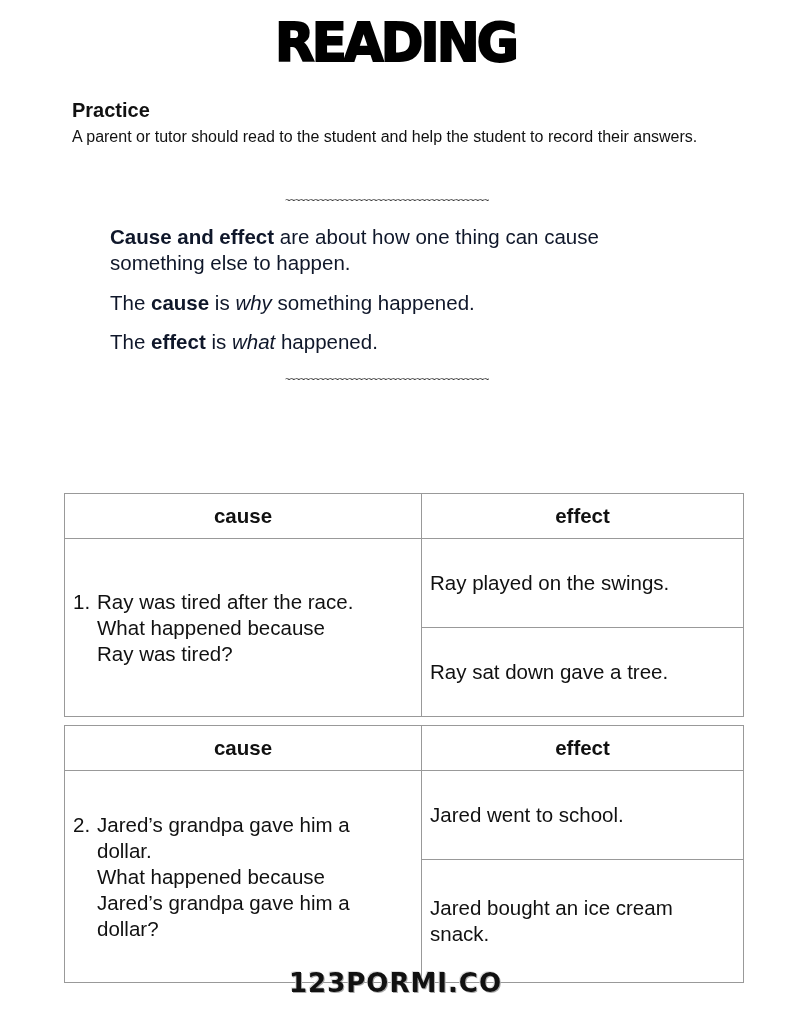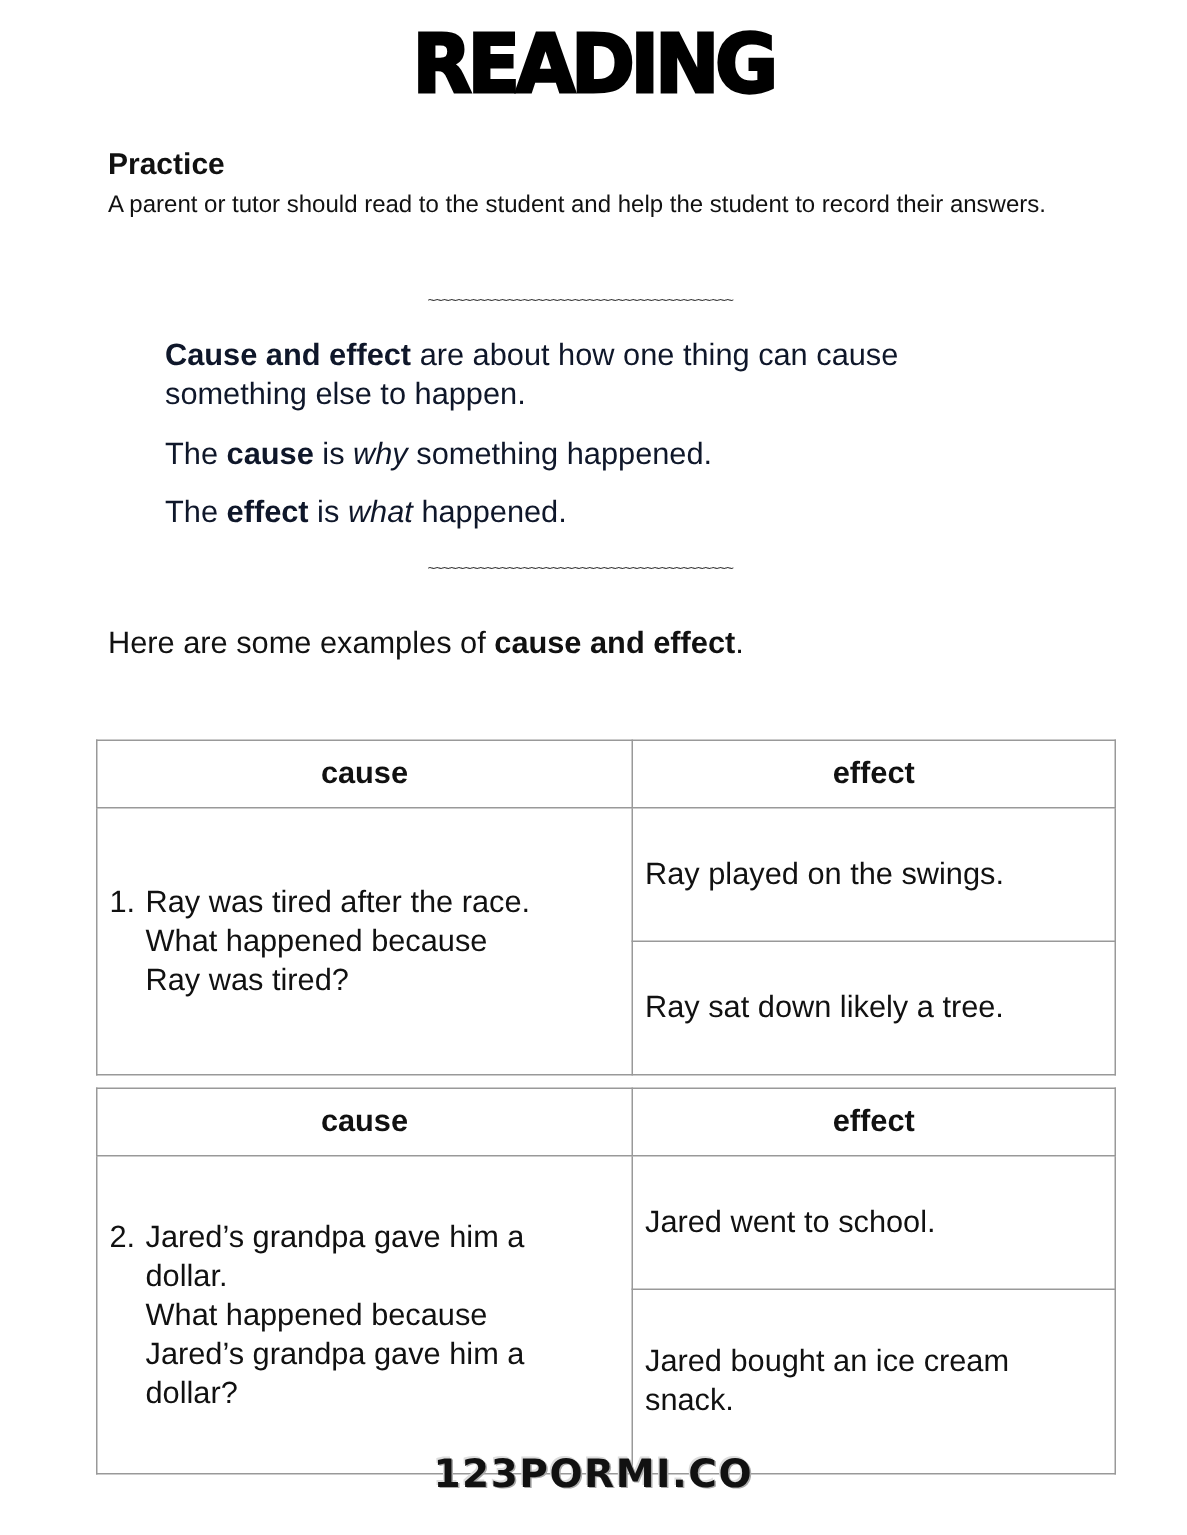--- a/index.html
+++ b/index.html
@@ -42,21 +42,20 @@
 <div class="def" style="top:290px">
   <span>The </span><b>cause</b><span> is </span><i>why</i><span> something happened.</span>
 </div>
 <div class="def" style="top:329px">
   <span>The </span><b>effect</b><span> is </span><i>what</i><span> happened.</span>
 </div>
 
 <div class="tilde" style="top:377px">~~~~~~~~~~~~~~~~~~~~~~~~~~~~~~~~~~~~~~~~~~</div>
 
 <div class="ex">
-  <div><span>Here are some examples of </span><b>cause and effect</b><span>.</span></div>
 </div>
 
 <table class="ce" style="top:493px">
   <tbody>
       <tr>
     <th>cause</th>
     <th>effect</th>
   </tr>
   <tr>
     <td class="cause" rowspan="2">
@@ -65,21 +64,21 @@
         <div>
           <div>Ray was tired after the race.</div>
           <div>What happened because</div>
           <div>Ray was tired?</div>
         </div>
       </div>
     </td>
     <td class="effect" style="height:64px">Ray played on the swings.</td>
   </tr>
   <tr>
-    <td class="effect" style="height:64px">Ray sat down likely a tree.</td>
+    <td class="effect" style="height:64px">Ray sat down gave a tree.</td>
   </tr>
 </tbody>
   </table>
 
 <table class="ce" style="top:725px">
   <tbody>
       <tr>
     <th>cause</th>
     <th>effect</th>
   </tr>

